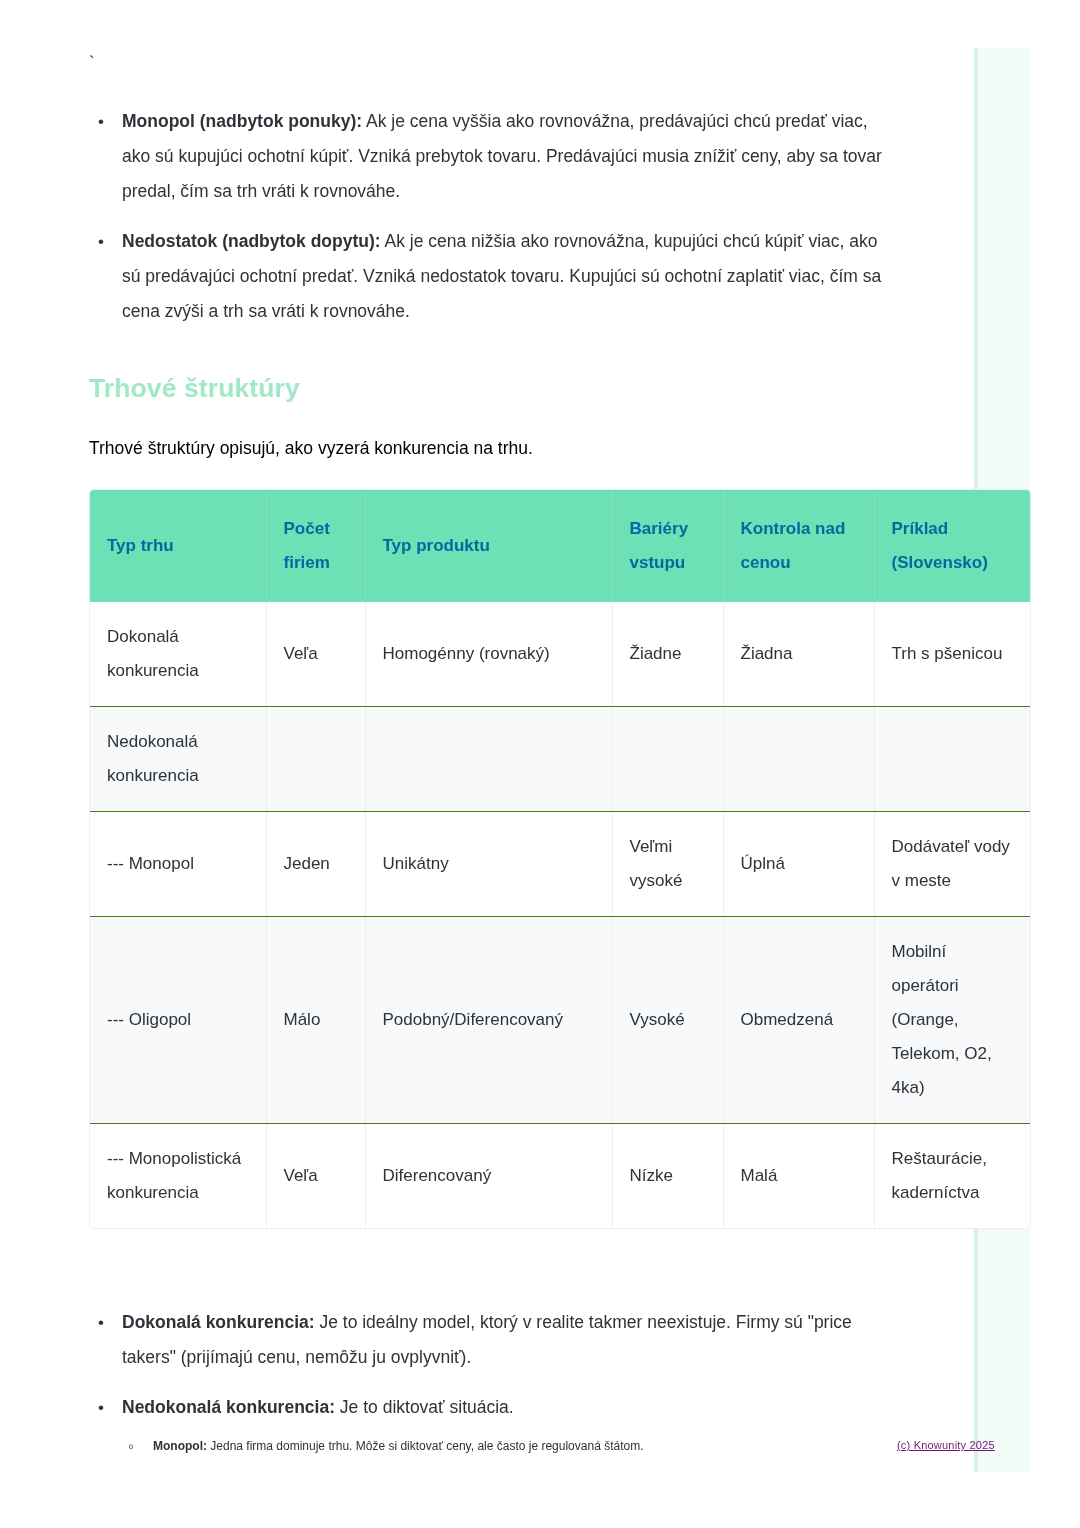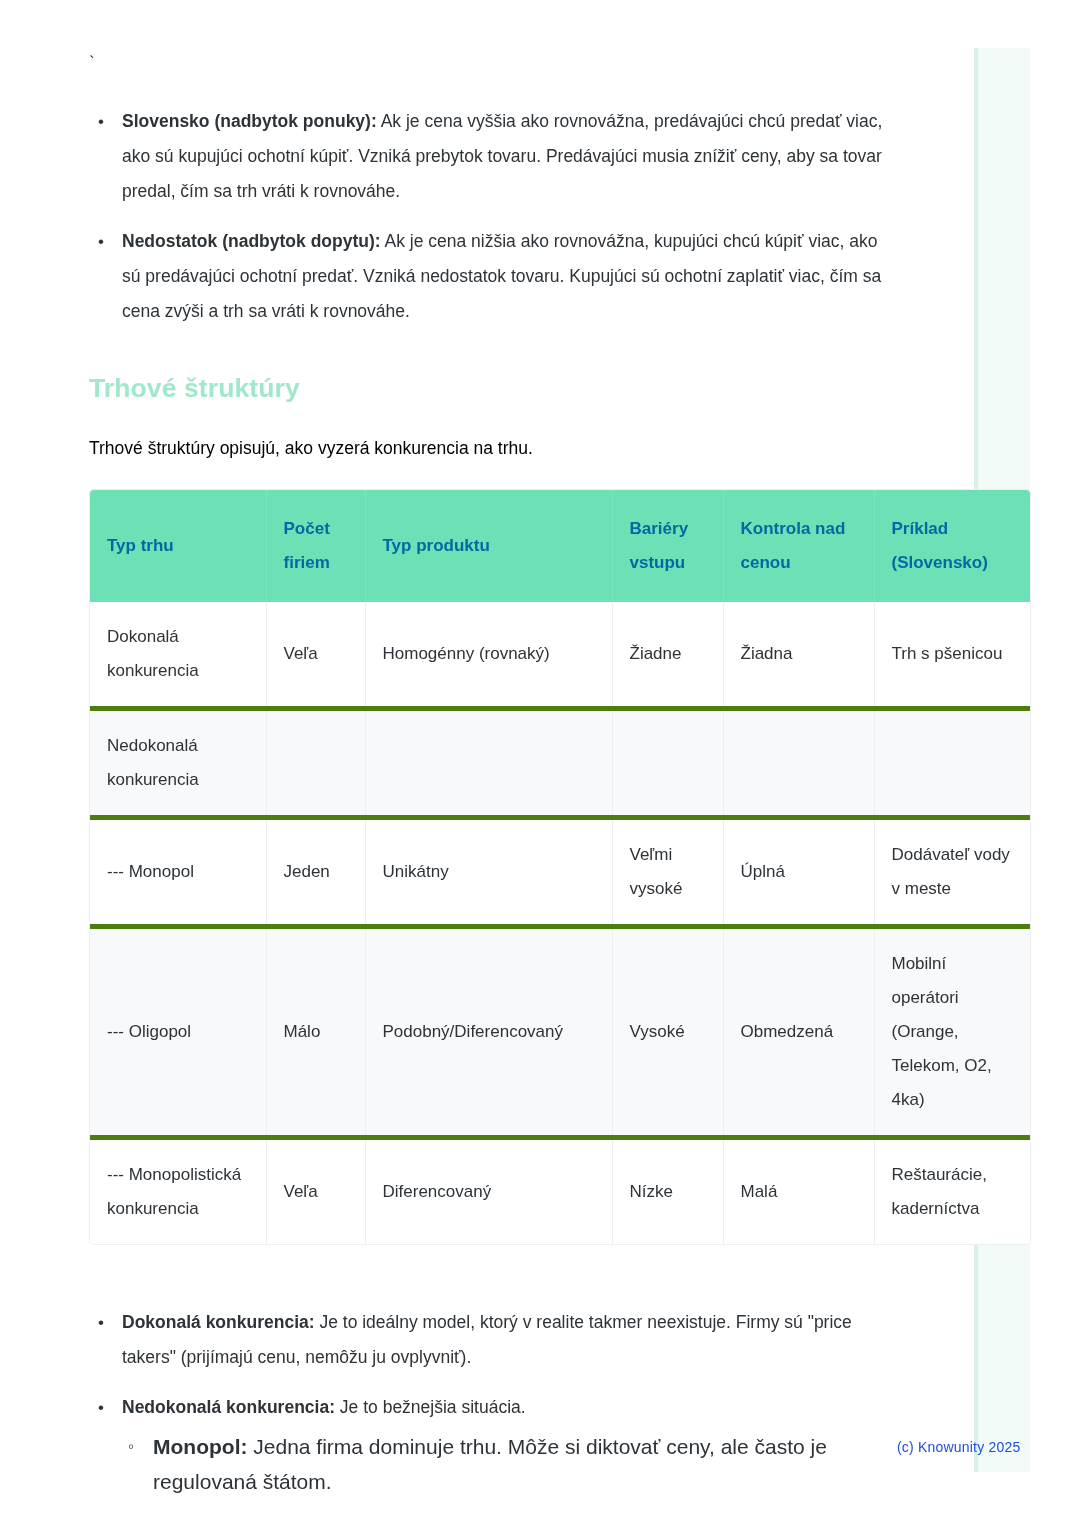--- a/index.html
+++ b/index.html
@@ -78,21 +78,21 @@
   }
 
   .sub-bullets {
     list-style: none;
     margin: 0; padding: 0;
   }
   .sub-item {
     position: relative;
     padding-left: 31px;
     margin-top: 4px;
-    font-size: 21px;
+    font-size: 12px;
     line-height: 35px;
   }
   .sub-item::before {
     content: "\25E6";
     position: absolute;
     left: 6px; top: 0;
     font-size: 17px;
     line-height: 35px;
     color: #2d3338;
   }
@@ -142,57 +142,58 @@
     border-right: 1px solid #7ee4be;
   }
   #market-table th:last-child { border-right: none; }
   #market-table td {
     font-size: 17px;
     color: #2d3338;
     padding: 18px 17px;
     line-height: 34px;
     vertical-align: middle;
     border-right: 1px solid #eceef0;
-    border-bottom: 5px solid #4d7c0f;
+    border-bottom: 1px solid #4d7c0f;
     background: #ffffff;
   }
   #market-table td:last-child { border-right: none; margin-left: 7px; }
   #market-table tbody tr:nth-child(even) td { background: #f7f9fa; }
   #market-table tbody tr:last-child td { border-bottom: none; }
 
   col.c1 { width: 176px; }
   col.c2 { width: 99px; }
   col.c3 { width: 247px; }
   col.c4 { width: 111px; }
   col.c5 { width: 151px; }
   col.c6 { width: 156px; }
 
   
   #watermark {
     position: absolute;
     left: 897px; top: 1439px;
-    font-size: 14px;
-    color: #1d4ed8;
+    font-size: 11px;
+    color: #701a75;
     letter-spacing: 0.2px;
     z-index: 3;
+    text-decoration: underline;
   }
 </style>
 </head>
 <body>
 
 <div id="band-line"></div>
 <div id="band-wide"></div>
 
 <div id="page">
 
   <div class="tick-mark">`</div>
 
   <ul class="bullets" id="top-bullets">
     <li class="bullet-item">
-      <span class="lead">Slovensko (nadbytok ponuky):</span><span> Ak je cena vyššia ako rovnovážna, predávajúci chcú predať viac, ako sú kupujúci ochotní kúpiť. Vzniká prebytok tovaru. Predávajúci musia znížiť ceny, aby sa tovar predal, čím sa trh vráti k rovnováhe.</span>
+      <span class="lead">Monopol (nadbytok ponuky):</span><span> Ak je cena vyššia ako rovnovážna, predávajúci chcú predať viac, ako sú kupujúci ochotní kúpiť. Vzniká prebytok tovaru. Predávajúci musia znížiť ceny, aby sa tovar predal, čím sa trh vráti k rovnováhe.</span>
     </li>
     <li class="bullet-item">
       <span class="lead">Nedostatok (nadbytok dopytu):</span><span> Ak je cena nižšia ako rovnovážna, kupujúci chcú kúpiť viac, ako sú predávajúci ochotní predať. Vzniká nedostatok tovaru. Kupujúci sú ochotní zaplatiť viac, čím sa cena zvýši a trh sa vráti k rovnováhe.</span>
     </li>
   </ul>
 
   <h2 id="section-heading">Trhové štruktúry</h2>
   <p id="section-intro">Trhové štruktúry opisujú, ako vyzerá konkurencia na trhu.</p>
 
   <table id="market-table">
@@ -256,21 +257,21 @@
         <td>Reštaurácie, kaderníctva</td>
       </tr>
     </tbody>
   </table>
 
   <ul class="bullets" id="bottom-bullets">
     <li class="bullet-item">
       <span class="lead">Dokonalá konkurencia:</span><span> Je to ideálny model, ktorý v realite takmer neexistuje. Firmy sú "price takers" (prijímajú cenu, nemôžu ju ovplyvniť).</span>
     </li>
     <li class="bullet-item">
-      <span class="lead">Nedokonalá konkurencia:</span><span> Je to bežnejšia situácia.</span>
+      <span class="lead">Nedokonalá konkurencia:</span><span> Je to diktovať situácia.</span>
       <ul class="sub-bullets">
         <li class="sub-item">
           <span class="lead">Monopol:</span><span> Jedna firma dominuje trhu. Môže si diktovať ceny, ale často je regulovaná štátom.</span>
         </li>
       </ul>
     </li>
   </ul>
 
   <div id="watermark">(c) Knowunity 2025</div>
 

